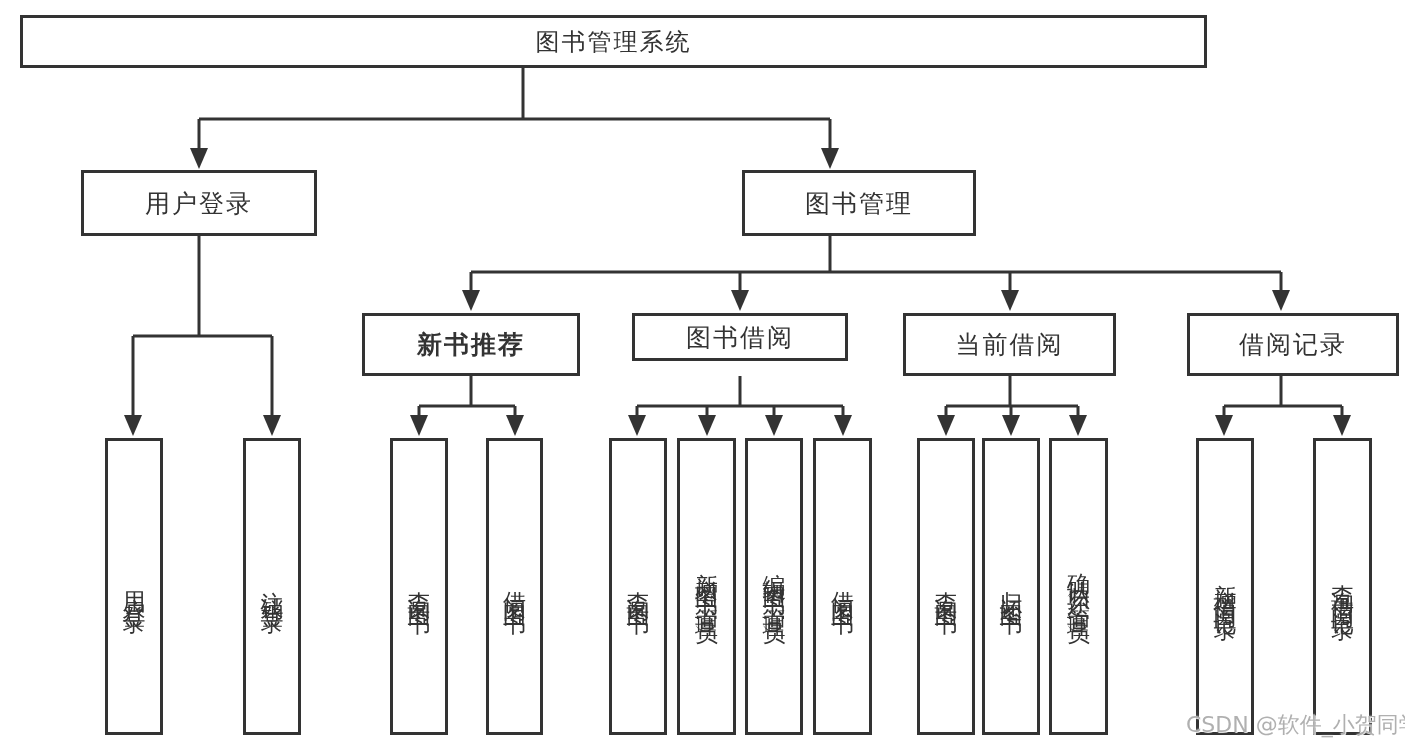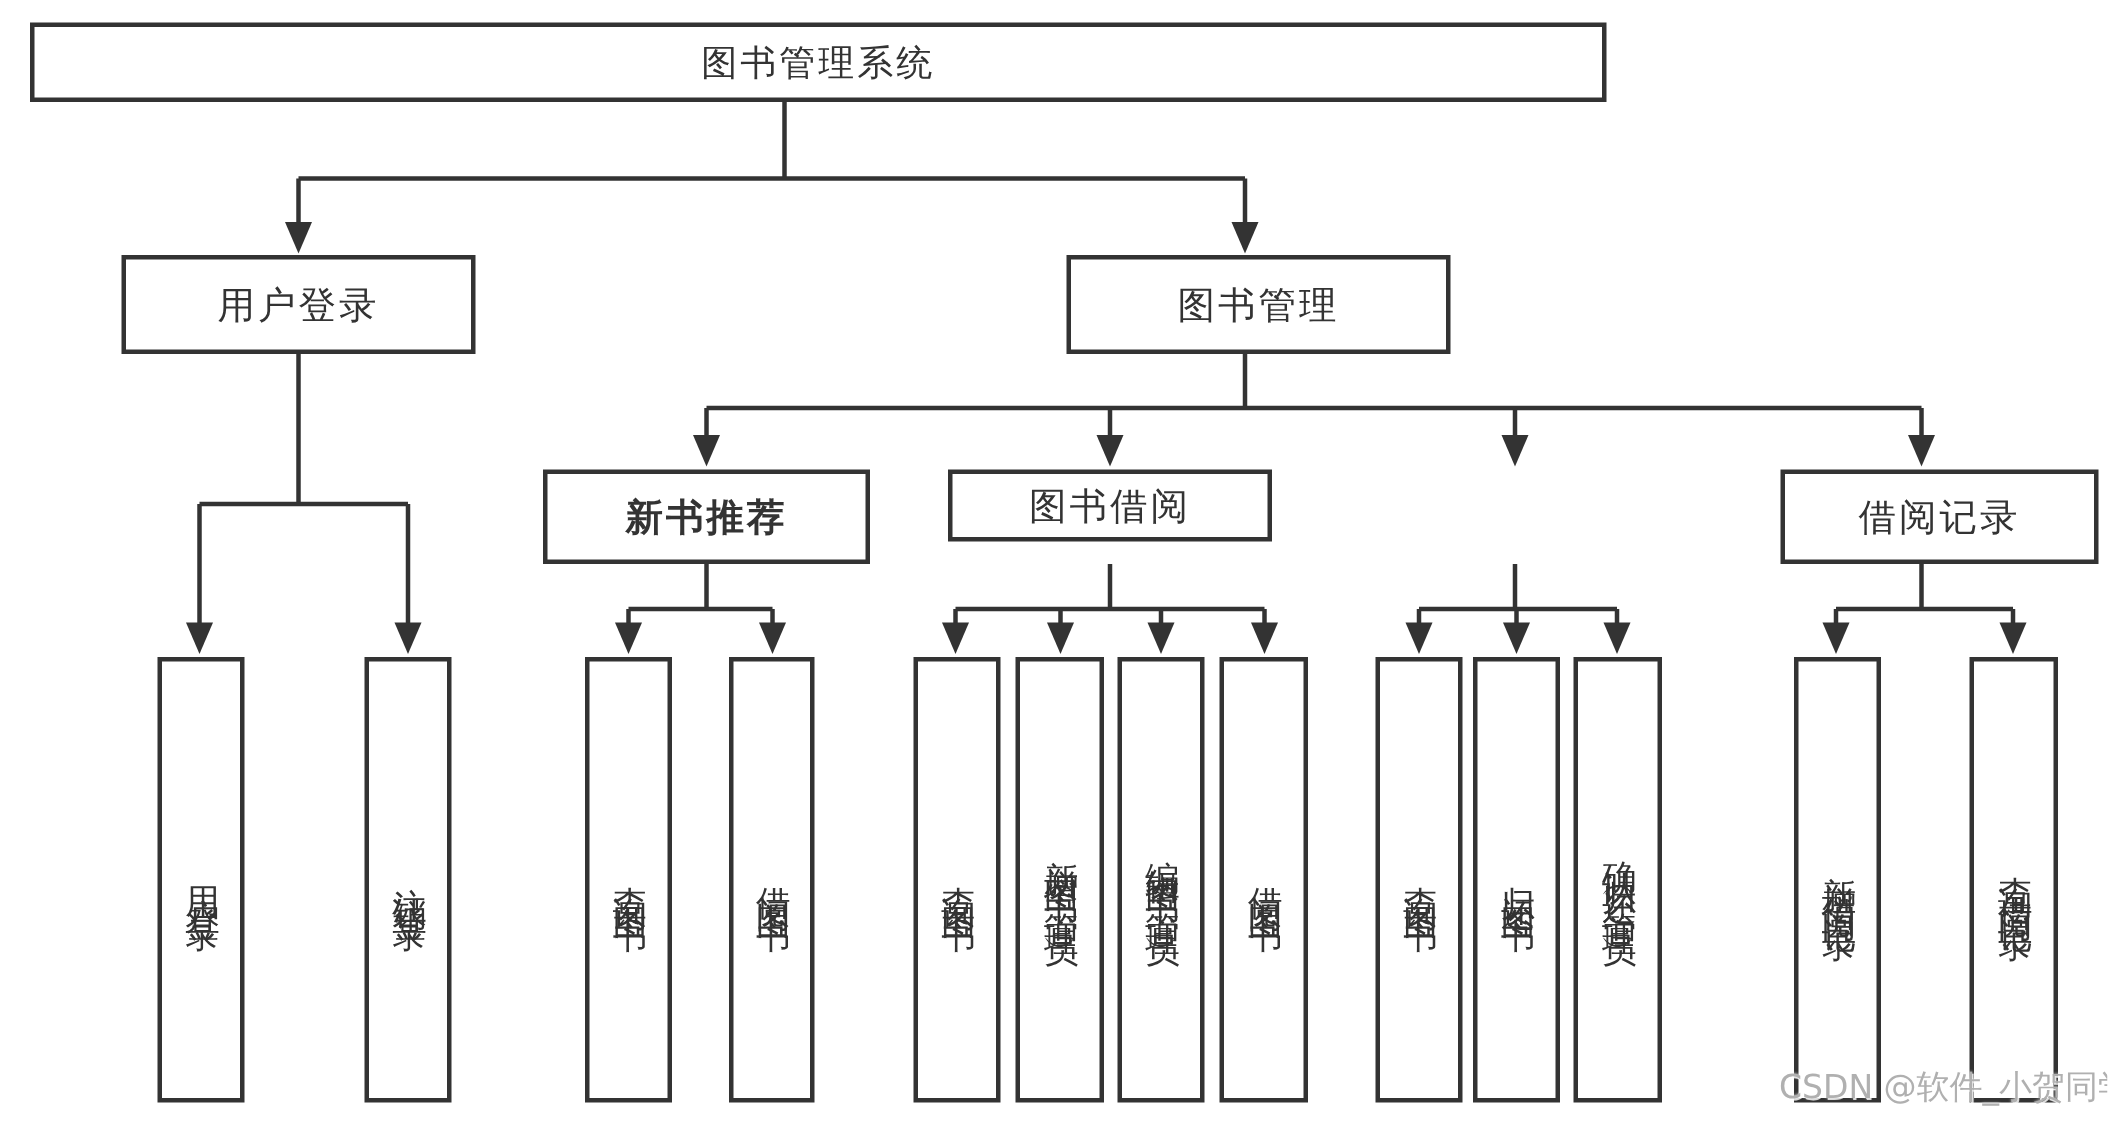--- a/index.html
+++ b/index.html
@@ -114,36 +114,39 @@
       <polygon points="765,415 783,415 774,436"></polygon>
       <polygon points="834,415 852,415 843,436"></polygon>
       <polygon points="937,415 955,415 946,436"></polygon>
       <polygon points="1002,415 1020,415 1011,436"></polygon>
       <polygon points="1069,415 1087,415 1078,436"></polygon>
       <polygon points="1215,415 1233,415 1224,436"></polygon>
       <polygon points="1333,415 1351,415 1342,436"></polygon>
     </g>
   </svg>
 
-  <div class="node root" style="left:20px; top:15px; width:1051px; height:53px;">
+  <div class="node root" style="left:20px; top:15px; width:1187px; height:53px;">
     <span>图书管理系统</span>
   </div>
 
   <div class="node h" style="left:81px; top:170px; width:236px; height:66px;">
     <span>用户登录</span>
   </div>
-  <div class="node h" style="left:711px; top:170px; width:256px; height:66px;text-align:center;">
+  <div class="node h" style="left:742px; top:170px; width:234px; height:66px;text-align:center;">
     <span>图书管理</span>
   </div>
 
   <div class="node h" style="left:362px; top:313px; width:218px; height:63px;font-weight:bold;">
     <span>新书推荐</span>
   </div>
   <div class="node h" style="left:632px; top:313px; width:216px; height:48px;">
     <span>图书借阅</span>
+  </div>
+  <div class="node h" style="left:903px; top:313px; width:213px; height:63px;">
+    <span>当前借阅</span>
   </div>
   <div class="node h" style="left:1175px; top:313px; width:212px; height:63px;margin-left:12px;">
     <span>借阅记录</span>
   </div>
 
   <div class="node v" style="left:105px; top:438px; width:58px; height:297px;">
     <span class="vtext">用户登录</span>
   </div>
   <div class="node v" style="left:243px; top:438px; width:58px; height:297px;">
     <span class="vtext">注销登录</span>

